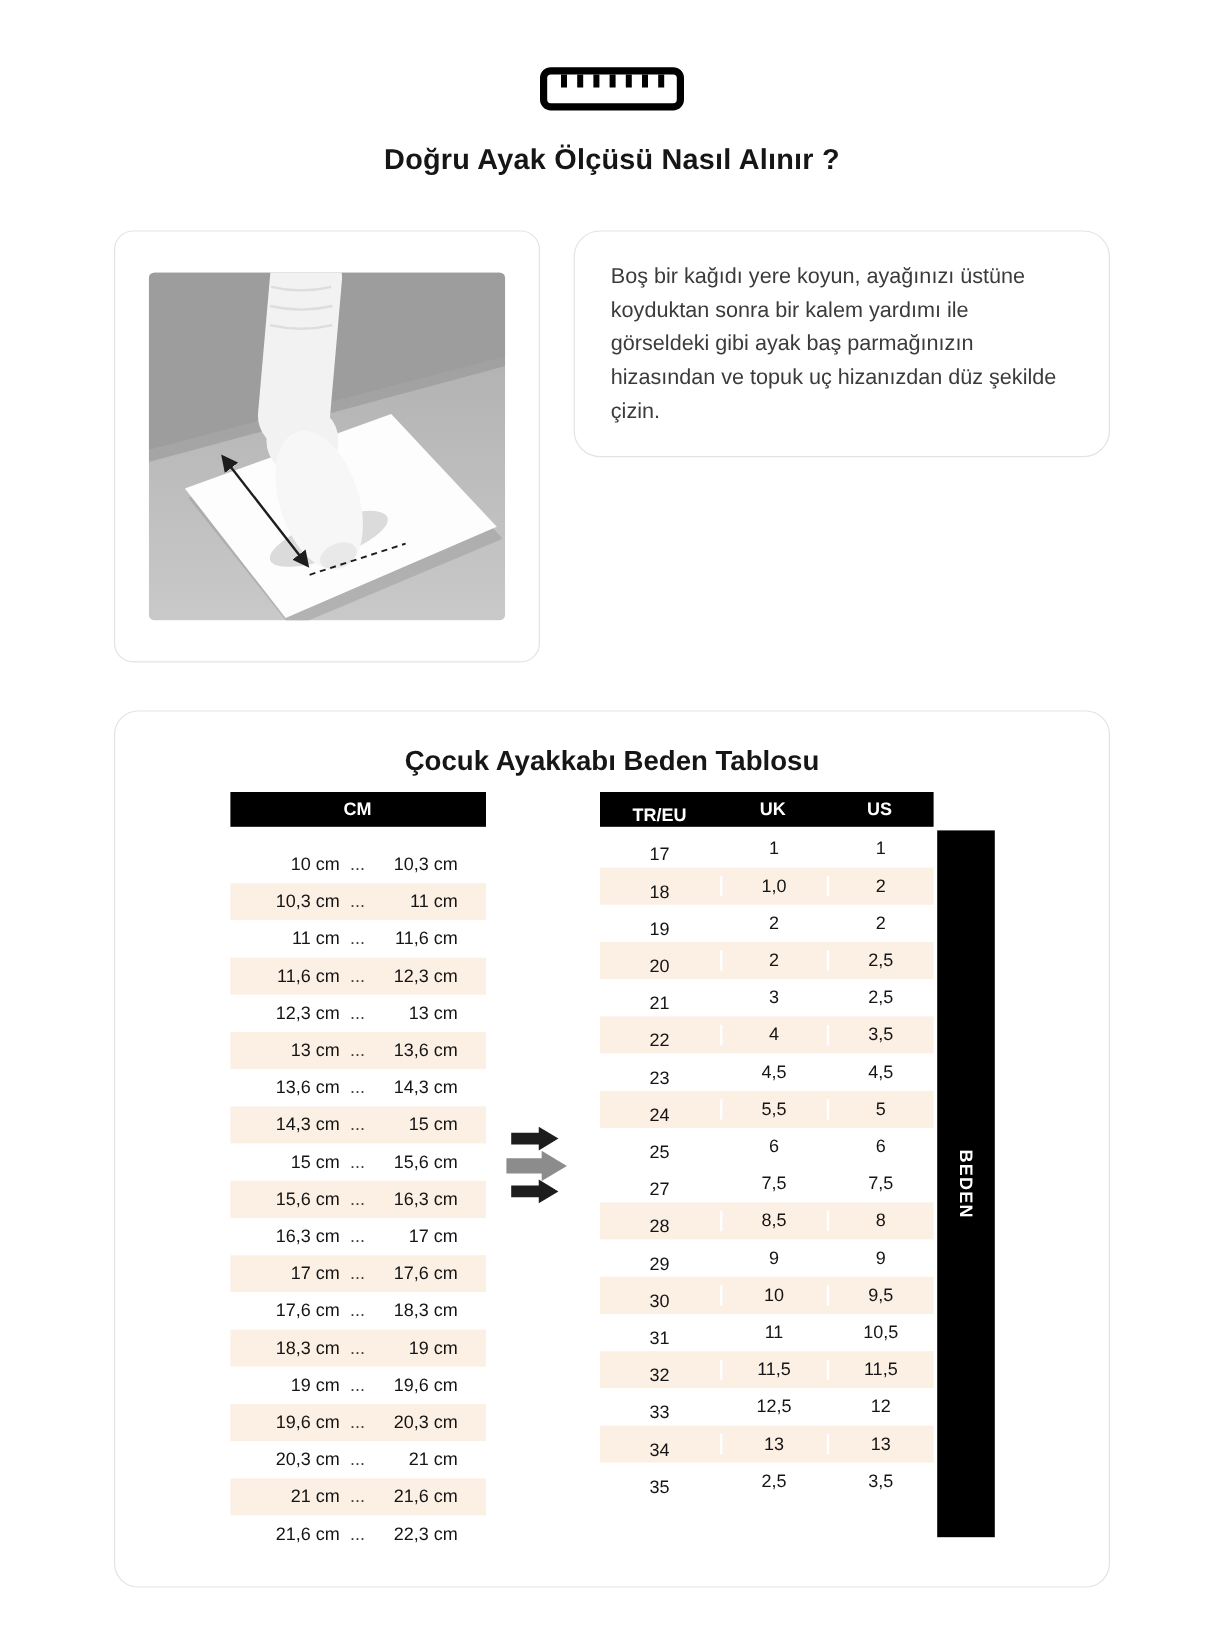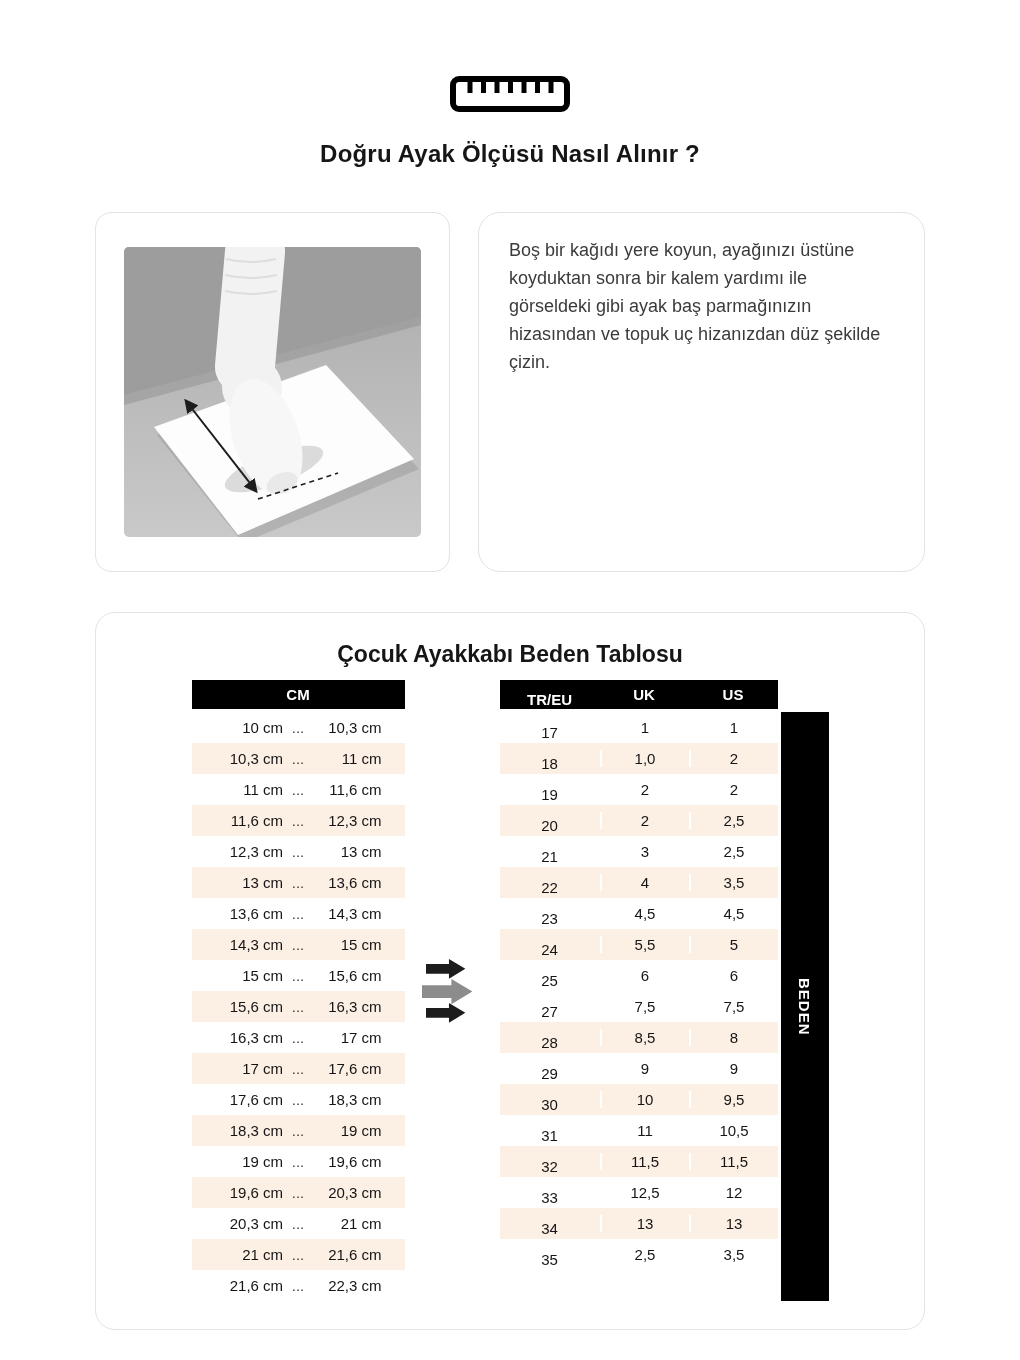--- a/index.html
+++ b/index.html
@@ -5,57 +5,57 @@
   * { box-sizing: border-box; }
   html,body { margin:0; padding:0; }
   body {
     width:1020px; height:1360px; overflow:hidden;
     background:#ffffff; color:#1a1a1a;
     font-family:"Liberation Sans", sans-serif;
   }
   .page { width:1020px; height:1360px; position:relative; }
 
   
-  .top-header { padding-top:74px; text-align:center; }
+  .top-header { padding-top:54px; text-align:center; }
   .ruler-wrap { display:flex; justify-content:center; }
   .page-title {
     margin:26px 0 0; font-size:24px; font-weight:bold; color:#161616;
     letter-spacing:.2px;
   }
 
   
   .measure-section { display:flex; gap:28px; margin:44px 95px 0; }
   .photo-card {
     width:355px; height:360px; flex:0 0 355px;
     border:1px solid #e3e3e3; border-radius:16px;
     display:flex; align-items:center; justify-content:center;
     background:#fff;
   }
   .foot-photo { width:297px; height:290px; border-radius:5px; display:block; }
-  .steps { flex:1; display:flex; gap:22px; }
+  .steps { flex:1; display:flex; flex-direction:column; gap:22px; }
   .step-card {
     border:1px solid #e3e3e3; border-radius:22px;
     padding:24px 30px; font-size:18px; line-height:1.55; color:#3b3b3b;
     background:#fff;
   }
   .step-card.one { min-height:170px; }
   .step-card.two { min-height:168px; display:flex; align-items:center; }
 
   
   .table-card {
     margin:40px 95px 0; border:1px solid #e3e3e3; border-radius:20px;
     padding:28px 0 28px; background:#fff;
   }
   .table-title { margin:0 0 12px; text-align:center; font-size:23px; font-weight:bold; color:#161616; }
 
   .tables { display:flex; justify-content:center; align-items:flex-start; }
 
   .thead {
     background:var(--head-bg,#000); color:var(--head-fg,#fff);
-    font-weight:bold; font-size:15px; height:29px; margin-bottom:3px;
+    font-weight:bold; font-size:15px; height:29px; margin-bottom:16px;
     display:flex; align-items:center; justify-content:center;
   }
   .trow { height:31px; display:flex; align-items:center; font-size:15px; color:#151515; background:#fff; }
   .trow.stripe { background:var(--stripe,#fcefe4); }
 
   .cm-table { width:213px; }
   .c-from { flex:0 0 43%; text-align:right; }
   .c-dots { flex:0 0 14%; text-align:center; color:#3c3c3c; }
   .c-to   { flex:1; text-align:right; padding-right:23px; }
 

